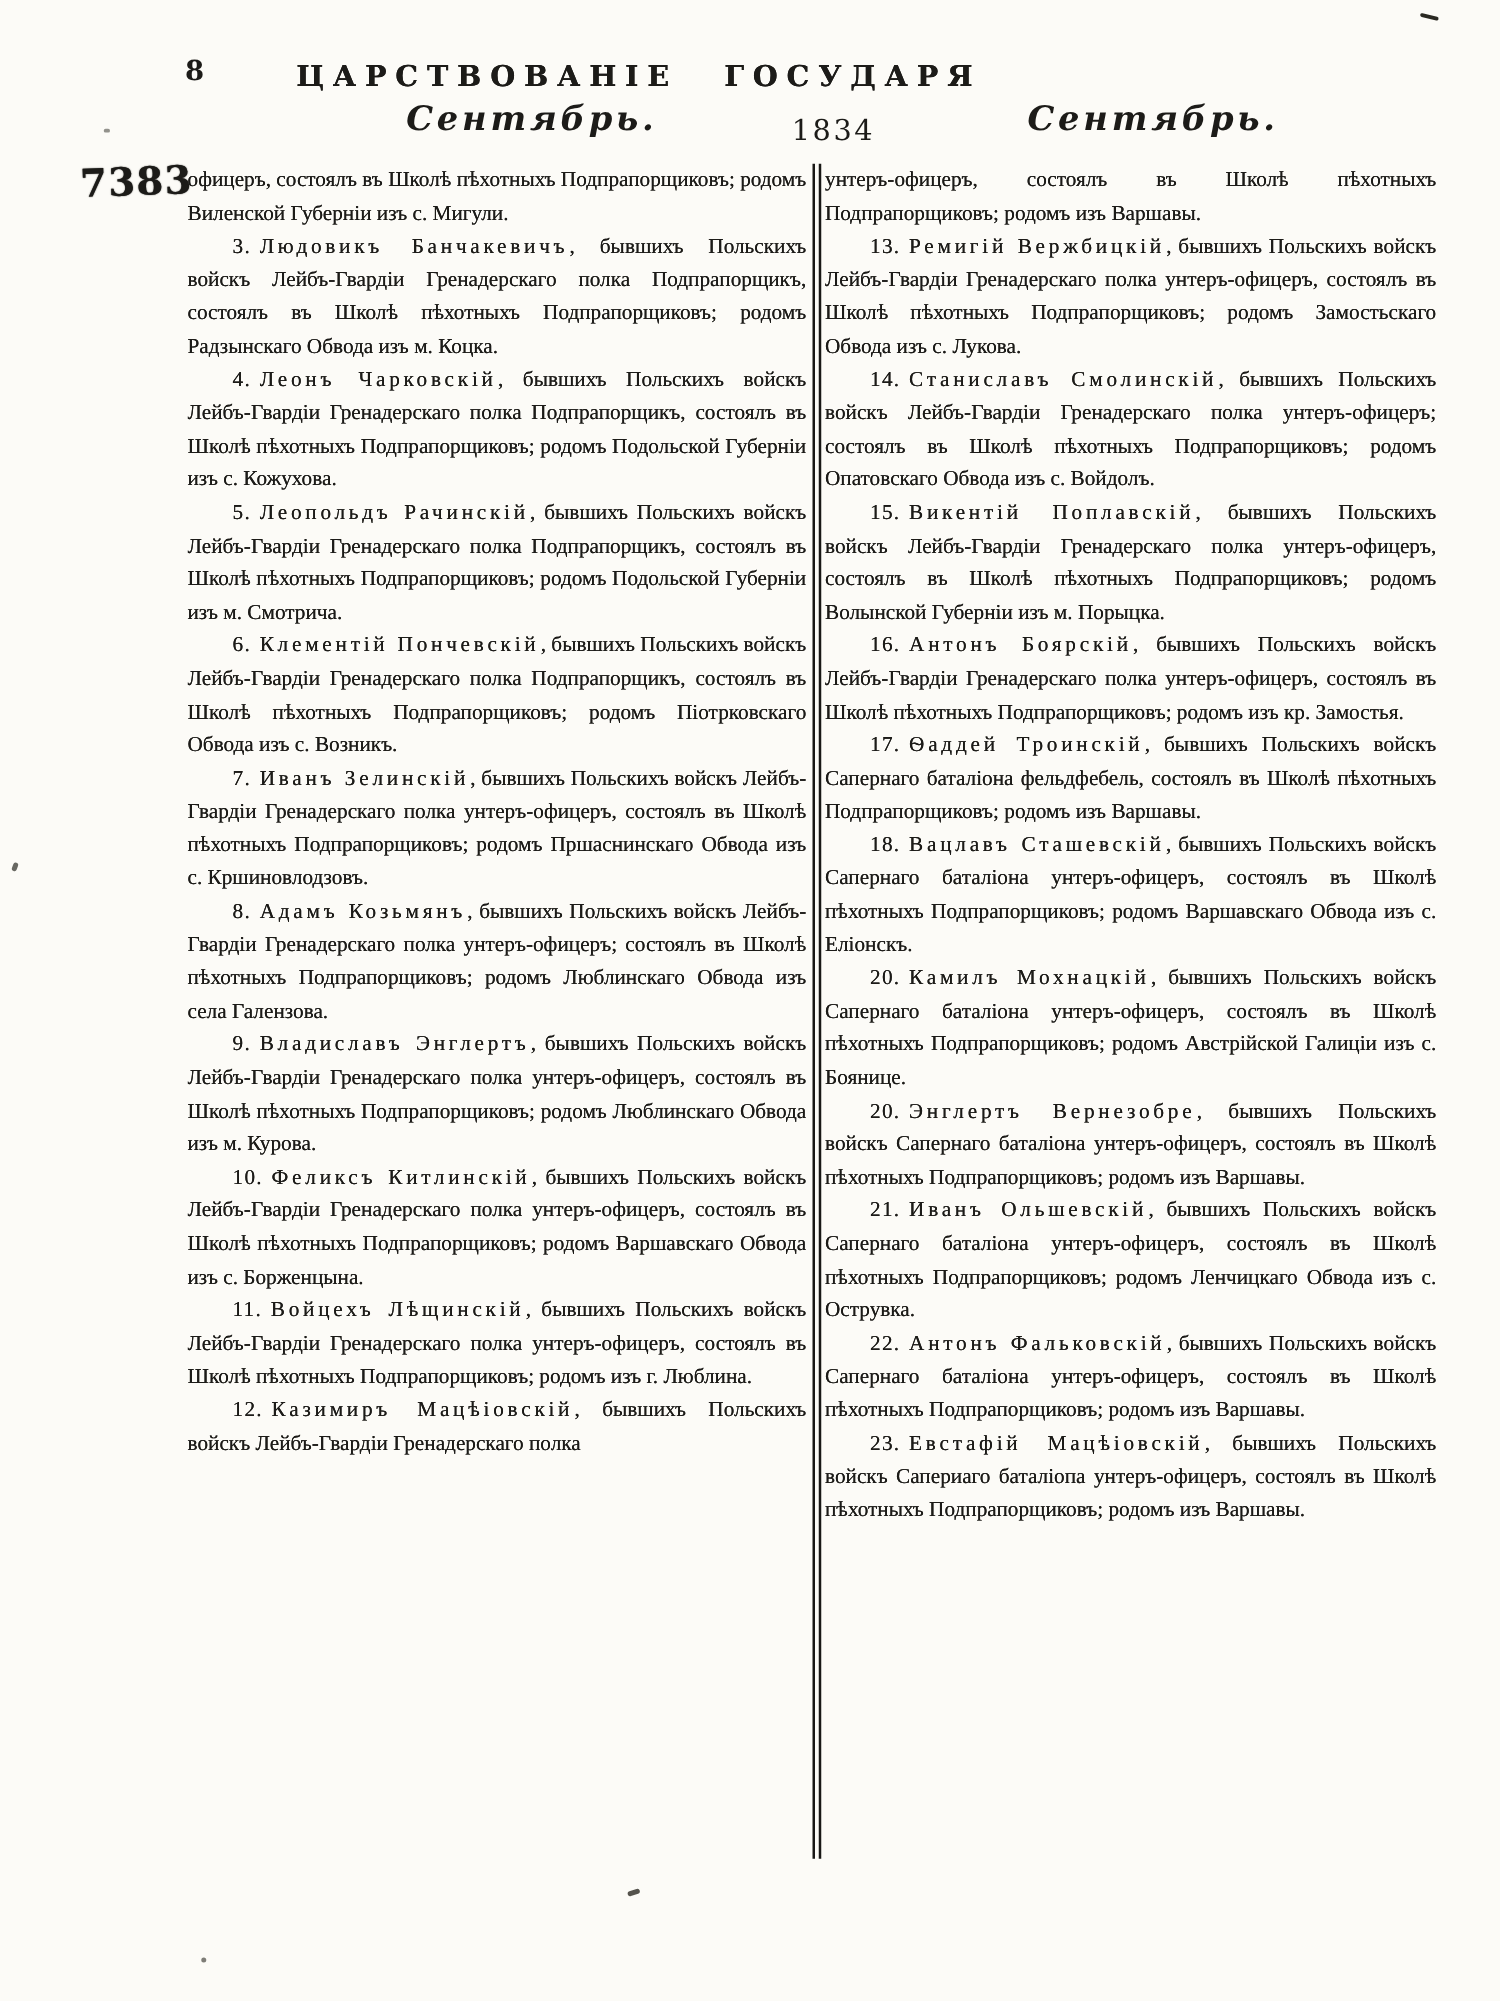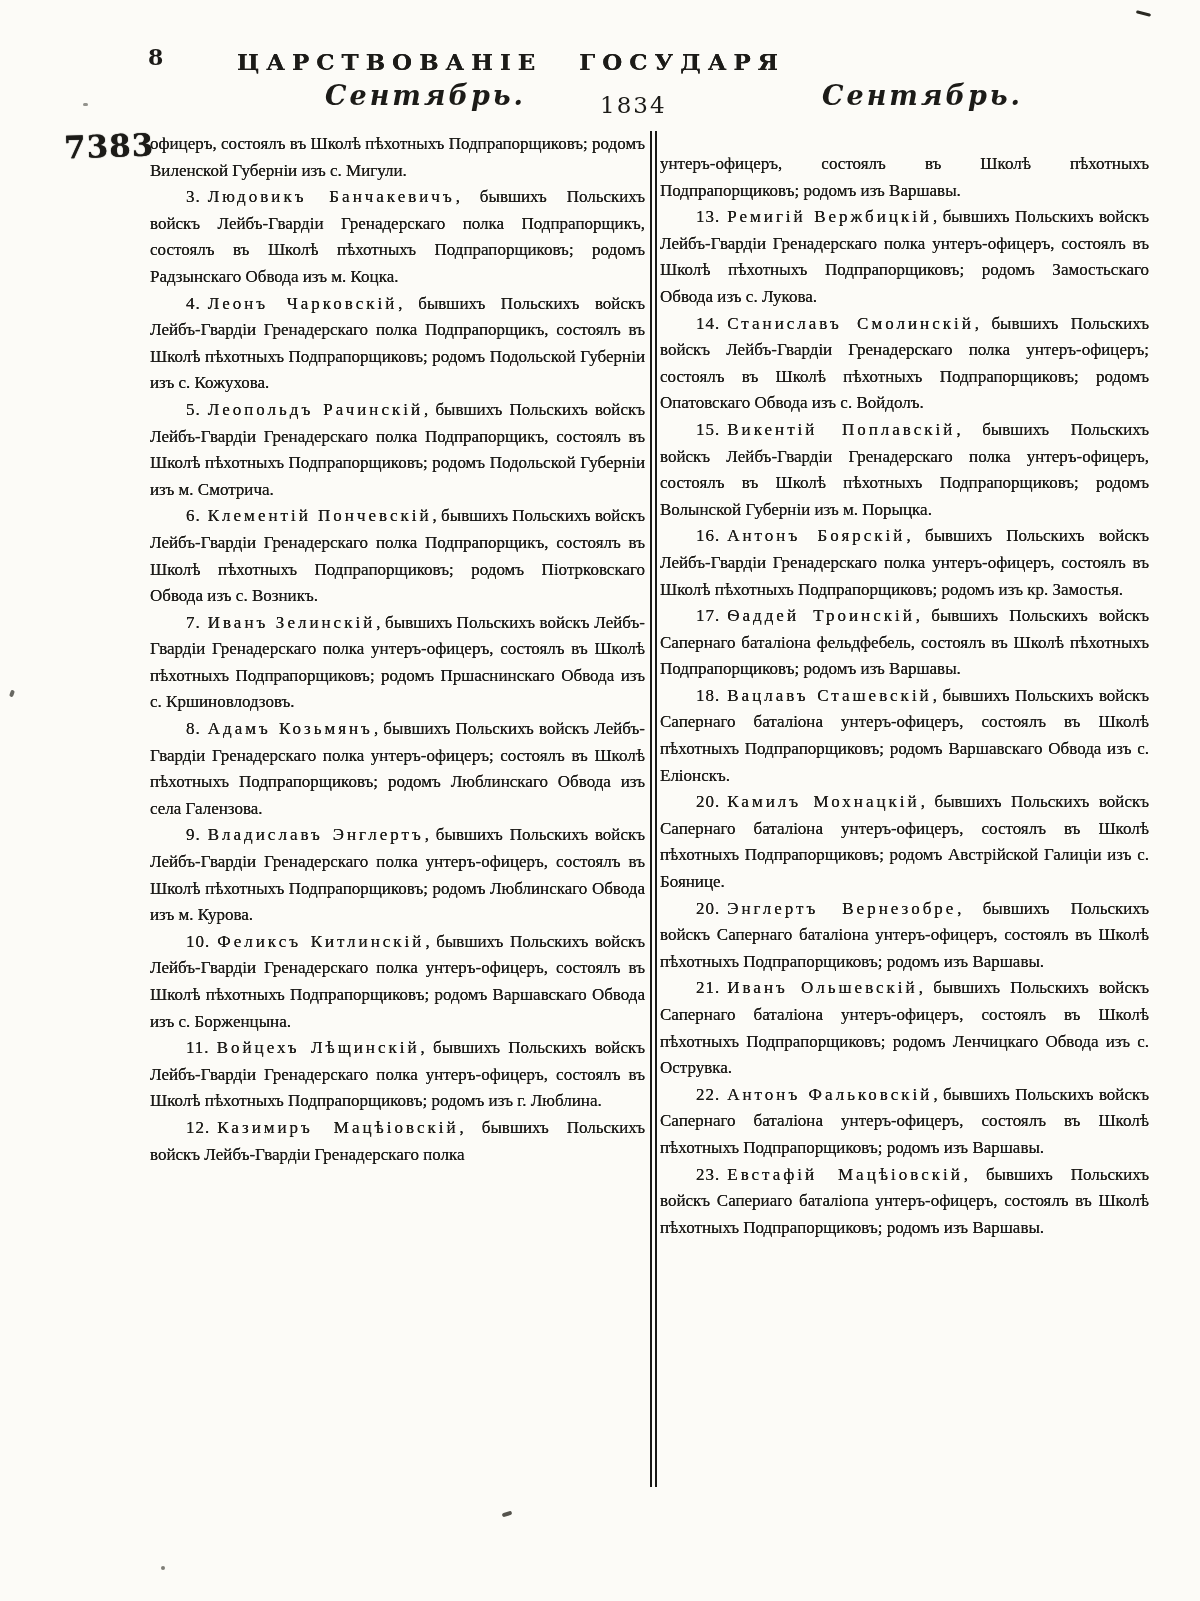--- a/index.html
+++ b/index.html
@@ -23,37 +23,37 @@
     text-shadow:0 0 0.5px #1c1b18;
   }
   .subheader-month{
     position:absolute;top:80px;
     font-style:italic;font-weight:bold;
     font-size:27px;letter-spacing:3px;
   }
   .month-left{left:325px;width:170px;text-align:center;}
   .month-right{left:822px;width:175px;text-align:center;}
   .subheader-year{
-    position:absolute;top:92px;left:600px;width:100px;text-align:left;
+    position:absolute;top:92px;left:600px;width:100px;text-align:right;
     font-size:23px;letter-spacing:2px;
   }
   .margin-number{
     position:absolute;left:64px;top:128px;
     font-size:31px;font-weight:bold;letter-spacing:1px;
     transform:rotate(-2deg);
     text-shadow:0 0 1px #1c1b18;
   }
   .columns{
     position:absolute;top:131px;left:150px;
     display:flex;align-items:flex-start;
   }
   .col{
     width:495px;height:1360px;overflow:hidden;
   }
-  .col-right{width:489px;margin-top:20px;}
+  .col-right{width:489px;}
   .divider{
     width:3px;height:1356px;
     border-left:2px solid #191816;
     border-right:2px solid #191816;
     margin:0 3px 0 5px;
   }
   .entry{
     margin:0;
     text-align:justify;
     font-size:17px;

